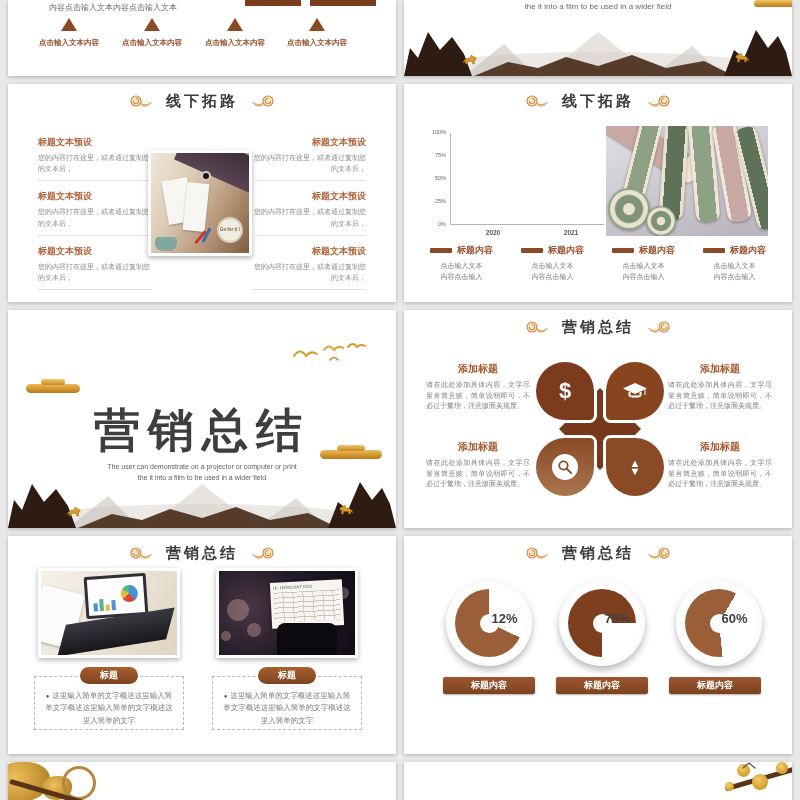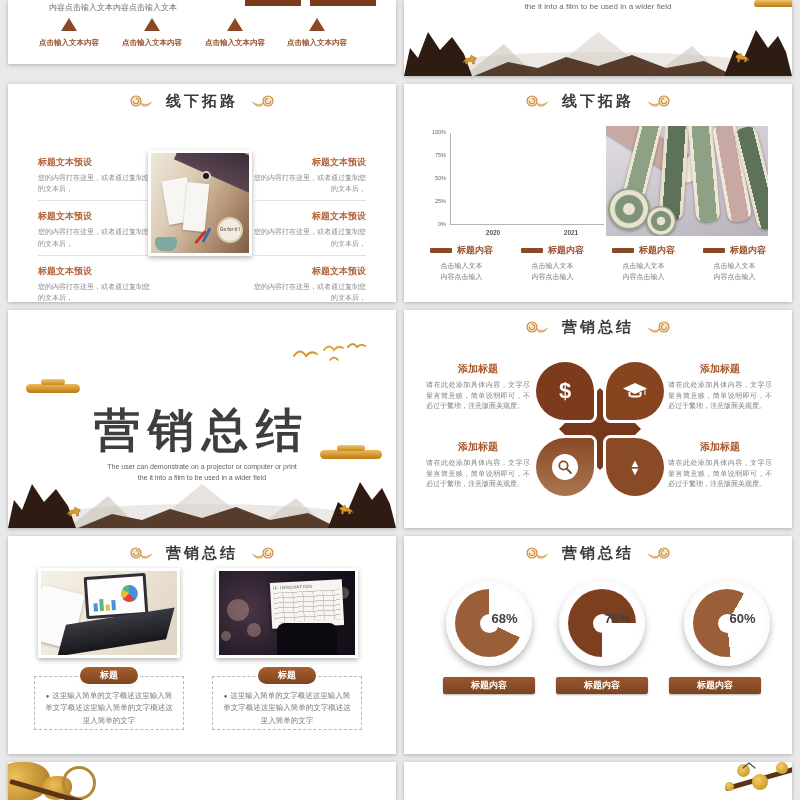--- a/index.html
+++ b/index.html
@@ -16,21 +16,21 @@
 .r1l-top{position:absolute;top:2px;left:10px;width:190px;text-align:center;font-size:8px;color:#6a6a6a}
 .r1l-bar{position:absolute;top:0;height:6px;background:#7b3c1d}
 .r1l-item{position:absolute;top:18px;width:72px;text-align:center}
 .tri-up{width:0;height:0;border-left:8px solid transparent;border-right:8px solid transparent;border-bottom:13px solid #8a4a26;margin:0 auto}
 .r1l-item p{font-size:7.5px;font-weight:bold;color:#9a5330;margin-top:7px;white-space:nowrap}
 
 .r1r-sub{position:absolute;top:2px;left:0;width:100%;text-align:center;font-size:8px;color:#6a6a6a}
 .gold-bar{position:absolute;top:0;right:-6px;width:44px;height:7px;border-radius:3px;background:linear-gradient(#f0c468,#b97a14)}
 .mountains{position:absolute;left:0;bottom:0;width:100%;height:52px}
 
-.blocks{position:absolute;top:72px;width:114px}
+.blocks{position:absolute;top:52px;width:114px}
 .blocks.left{left:30px;text-align:left}
 .blocks.right{right:30px;text-align:right}
 .block{border-bottom:1px solid #e6e0da;padding-bottom:6px;margin-bottom:9px}
 .block h4{font-size:9px;color:#b2653c;margin-bottom:3px;font-weight:bold}
 .block p{font-size:7px;color:#8a8a8a;line-height:1.6}
 .photo-frame{position:absolute;background:#fff;box-shadow:0 2px 5px rgba(0,0,0,.3);padding:3px}
 .photo-desk{position:relative;width:100%;height:100%;overflow:hidden;background:linear-gradient(120deg,#efe7da 0%,#dcccb6 35%,#b99a7c 65%,#7e5d42 100%)}
 .arm{position:absolute;top:-8px;right:-18px;width:90px;height:34px;background:linear-gradient(#3c2f3a,#5a4452);transform:rotate(24deg)}
 .watch{position:absolute;top:18px;right:38px;width:10px;height:10px;border-radius:50%;background:#1c1418;border:2px solid #d8cfc2}
 .paper{position:absolute;background:#f8f6f2;box-shadow:0 1px 2px rgba(0,0,0,.25)}
@@ -106,21 +106,21 @@
 .fblob{position:absolute;border-radius:50% 42% 55% 48%;background:radial-gradient(circle at 40% 38%,#eec05a,#a8741c)}
 .fring{position:absolute;border:3px solid #b4873c;border-radius:50%}
 .branch{position:absolute;background:#5a3415;border-radius:2px}
 .blossom{position:absolute;border-radius:50%;background:radial-gradient(circle at 40% 35%,#f4cd62,#bf8a18)}
 </style>
 </head>
 <body>
 
 <div class="canvas">
 
-  <div class="slide" style="left:8px;top:0;width:388px;height:64px">
+  <div class="slide" style="left:8px;top:0;width:388px;height:76px">
     <div class="r1l-top">内容点击输入文本内容点击输入文本</div>
     <div class="r1l-bar" style="left:237px;width:56px"></div>
     <div class="r1l-bar" style="left:302px;width:66px"></div>
     <div class="r1l-item" style="left:25px">
       <div class="tri-up"></div>
       <p>点击输入文本内容</p>
     </div>
     <div class="r1l-item" style="left:108px">
       <div class="tri-up"></div>
       <p>点击输入文本内容</p>
@@ -441,27 +441,27 @@
       </svg>
       <span class="title-text">营销总结</span>
       <svg class="cloud flip" viewBox="0 0 26 15">
         <circle cx="8" cy="7" r="5" fill="#f6e3c4" stroke="#c8853c" stroke-width="1.1"></circle>
         <path d="M8 4.2 a2.8 2.8 0 1 1 -2.8 2.8" fill="none" stroke="#c8853c" stroke-width="1"></path>
         <path d="M12.5 9 c4 2.2 7.5 1.8 11 -1 c-2.5 4.2 -6.5 5.2 -9.5 3.6 Z" fill="#edbf73" stroke="#c8853c" stroke-width=".5"></path>
       </svg>
     </div>
     <div class="donut" style="left:42px">
       <div class="donut-pac" style="background: conic-gradient(rgb(154, 95, 56) 0deg, rgb(154, 95, 56) 0deg, rgb(255, 255, 255) 0deg, rgb(255, 255, 255) 115.2deg, rgb(154, 95, 56) 115.2deg, rgb(154, 95, 56) 360deg);"></div>
-      <span class="pct">68%</span>
+      <span class="pct">12%</span>
     </div>
     <div class="donut" style="left:155px">
       <div class="donut-pac" style="background: conic-gradient(rgb(125, 63, 29) 0deg, rgb(125, 63, 29) 90deg, rgb(255, 255, 255) 90deg, rgb(255, 255, 255) 180deg, rgb(125, 63, 29) 180deg, rgb(125, 63, 29) 360deg);"></div>
       <span class="pct">75%</span>
     </div>
-    <div class="donut" style="left:280px">
+    <div class="donut" style="left:272px">
       <div class="donut-pac" style="background: conic-gradient(rgb(154, 95, 56) 0deg, rgb(154, 95, 56) 30deg, rgb(255, 255, 255) 30deg, rgb(255, 255, 255) 174deg, rgb(154, 95, 56) 174deg, rgb(154, 95, 56) 360deg);"></div>
       <span class="pct">60%</span>
     </div>
     <div class="dbtn" style="left:39px">标题内容</div>
     <div class="dbtn" style="left:152px">标题内容</div>
     <div class="dbtn" style="left:265px">标题内容</div>
   </div>
 
   <div class="slide" style="left:8px;top:762px;width:388px;height:38px">
     <div class="fblob" style="left:-16px;top:0;width:58px;height:40px"></div>

